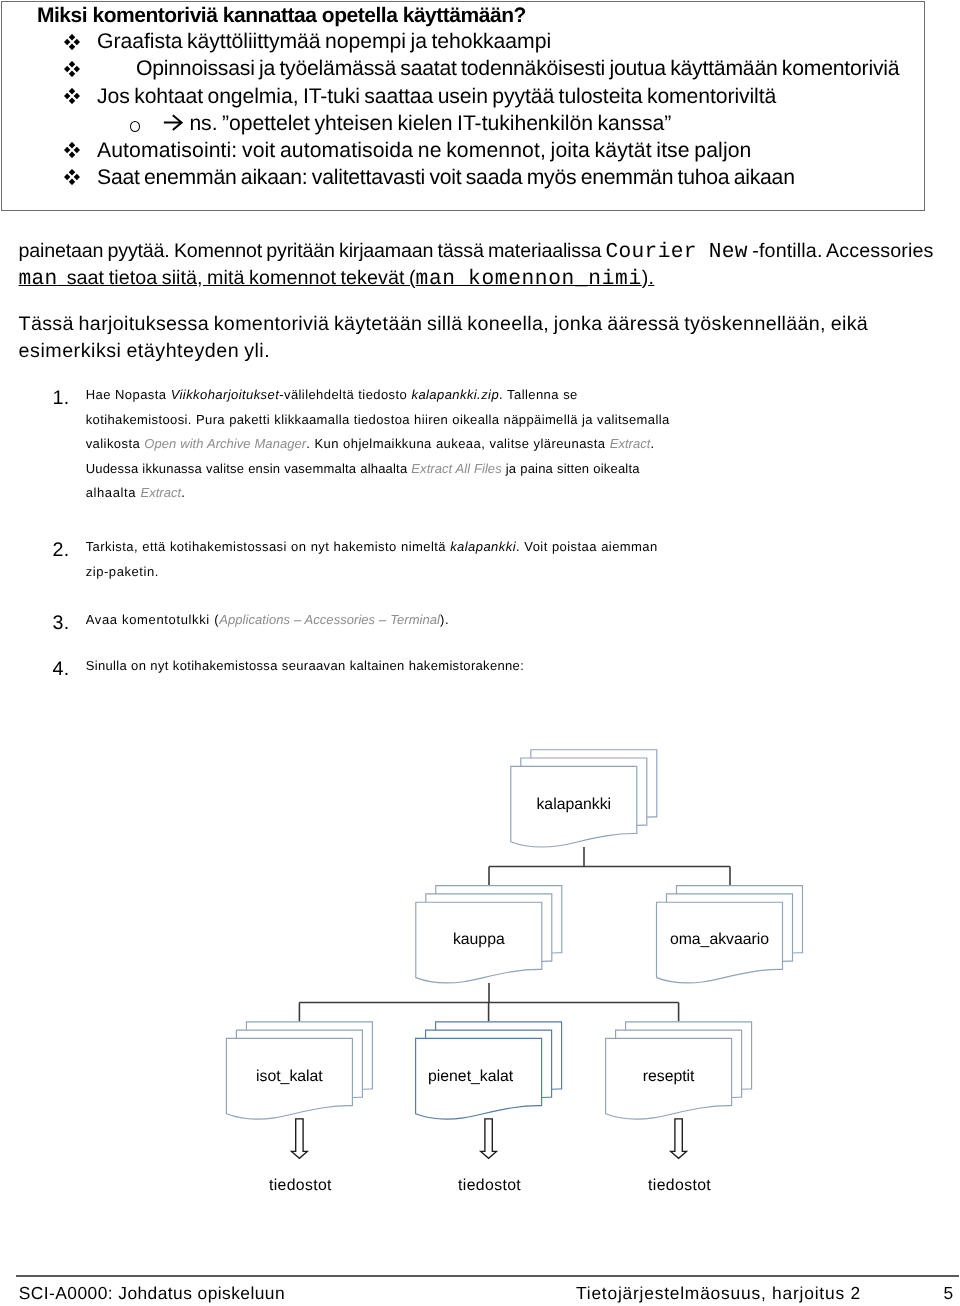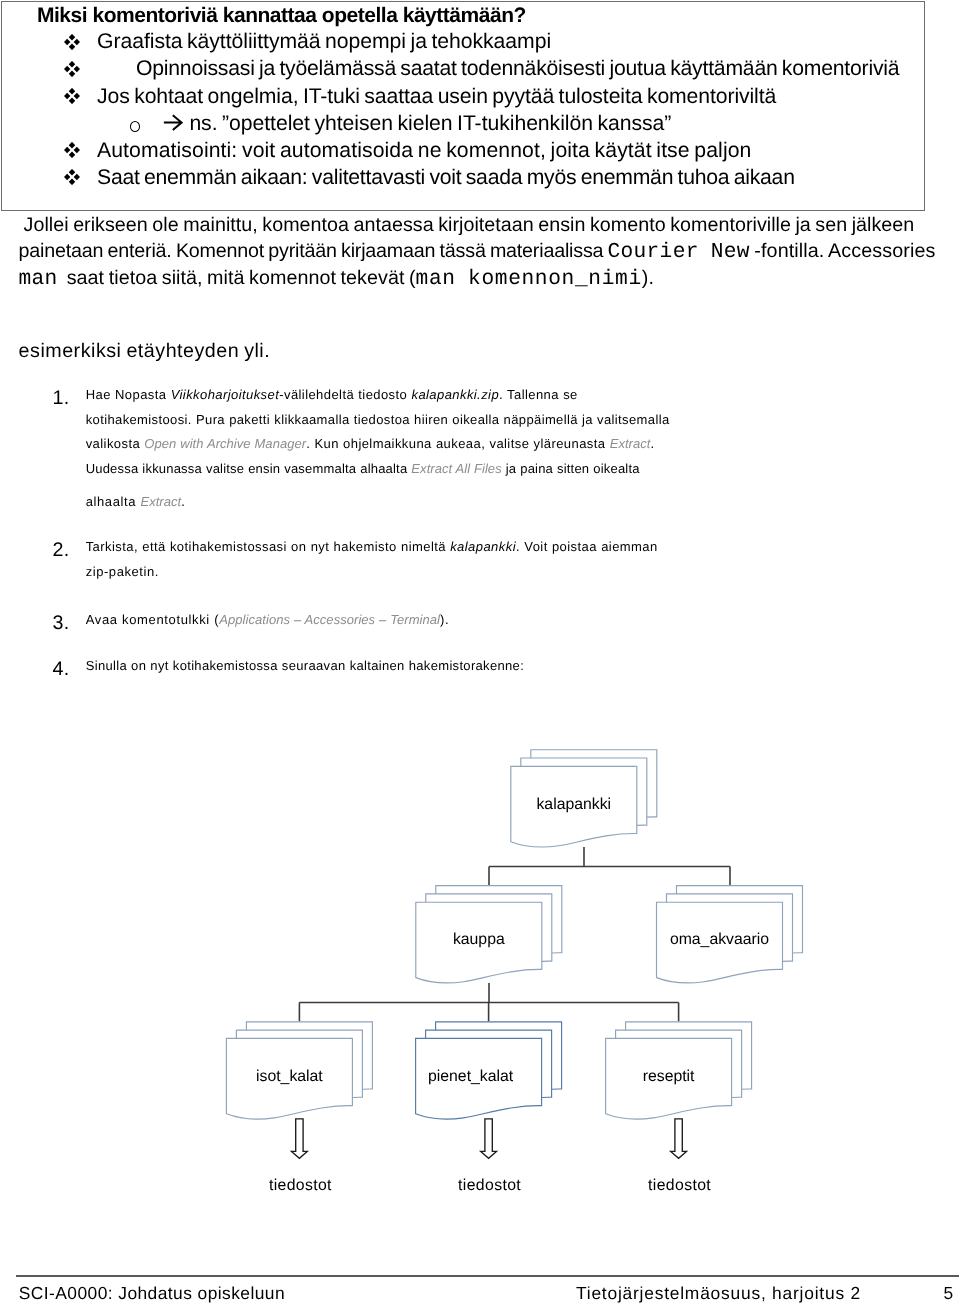--- a/index.html
+++ b/index.html
@@ -22,28 +22,28 @@
   .sub .arrowglyph{position:absolute;left:160.5px;top:2.0px;line-height:0;}
   .sub .stext{position:absolute;left:187.4px;}
   .b4{top:136.7px;} .b4 .btext{letter-spacing:0.09px;} .b5{top:163.8px;} .b5 .btext{letter-spacing:-0.24px;}
 
   
   .para{position:absolute;left:18.6px;width:908px;font-size:19.7px;line-height:26.4px;
         text-align:left;letter-spacing:-0.04px;word-spacing:-1.0px;}
   .para .ind{display:inline-block;width:5px;}
   .mono{font-family:"Liberation Mono",monospace;font-size:21.2px;letter-spacing:0.3px;}
   .para{white-space:pre;}
-  .p1l1{top:212px;letter-spacing:0.03px;} .p1l2{top:238.4px;letter-spacing:-0.1px;} .p1l2 > span:first-child{letter-spacing:-0.2px;} .p1l2 > span:last-child{letter-spacing:0.12px;} .p1l3{top:264.8px;letter-spacing:0.28px;} .p1l3 > span:nth-child(2){letter-spacing:0.06px;} .p1l3 > span:nth-child(3){letter-spacing:0.65px;} .p1l3 > span:last-child{letter-spacing:0.28px;}
+  .p1l1{top:212px;letter-spacing:0.03px;} .p1l2{top:238.4px;letter-spacing:-0.1px;} .p1l2 > span:first-child{letter-spacing:-0.2px;} .p1l2 > span:last-child{letter-spacing:0.12px;} .p1l3{top:264.8px;letter-spacing:0.28px;text-decoration:underline;} .p1l3 > span:nth-child(2){letter-spacing:0.06px;} .p1l3 > span:nth-child(3){letter-spacing:0.65px;} .p1l3 > span:last-child{letter-spacing:0.28px;}
   .p2l1{top:311.2px;letter-spacing:0.32px;} .p2l2{top:337.6px;letter-spacing:0.5px;}
 
   
   .li-num{position:absolute;left:52.4px;font-size:19.7px;white-space:pre;letter-spacing:0.3px;}
   .li-line{position:absolute;left:85.7px;font-size:13px;white-space:pre;letter-spacing:0.38px;word-spacing:0.2px;}
   .run-i{font-style:italic;}
-  .ll0{letter-spacing:0.423px;} .ll1{letter-spacing:0.376px;} .ll2{letter-spacing:0.427px;} .ll3{letter-spacing:0.195px;} .ll4{letter-spacing:0.600px;margin-top:9px;} .ll5{letter-spacing:0.435px;} .ll6{letter-spacing:0.560px;} .ll7{letter-spacing:0.640px;text-align:right;} .ll8{letter-spacing:0.325px;}
+  .ll0{letter-spacing:0.423px;} .ll1{letter-spacing:0.376px;} .ll2{letter-spacing:0.427px;} .ll3{letter-spacing:0.195px;} .ll4{letter-spacing:0.600px;} .ll5{letter-spacing:0.435px;} .ll6{letter-spacing:0.560px;} .ll7{letter-spacing:0.640px;text-align:right;} .ll8{letter-spacing:0.325px;}
 
   
   .diagram{position:absolute;left:0;top:0;pointer-events:none;}
   .dg-labels{position:absolute;left:0;top:0;width:960px;height:1306px;}
   .dg-label{position:absolute;font-size:15.8px;white-space:pre;text-align:center;}
   .leaf-label{position:absolute;font-size:15.8px;white-space:pre;text-align:center;letter-spacing:0.36px;}
 
   
   .footer-rule{position:absolute;left:15.6px;top:1275px;width:943.4px;height:1.6px;background:#595959;}
   .footer-left{position:absolute;left:18.8px;top:1283.4px;font-size:17.4px;white-space:pre;letter-spacing:0.43px;}
@@ -71,24 +71,25 @@
             <path d="M0.9 8.6 h16.2 M9.8 1.2 L18.6 8.6 L9.8 16.0" fill="none" stroke="#000" stroke-width="2.0"></path>
           </svg></span><span class="stext">ns. ”opettelet yhteisen kielen IT-tukihenkilön kanssa”</span></div>
     <div class="bl b4"><span class="bglyph"><svg class="dia" viewBox="0 0 16 16">
             <path d="M8.00 -0.10 L11.25 3.15 L8.00 6.40 L4.75 3.15 Z M3.15 4.75 L6.40 8.00 L3.15 11.25 L-0.10 8.00 Z M12.85 4.75 L16.10 8.00 L12.85 11.25 L9.60 8.00 Z M8.00 9.60 L11.25 12.85 L8.00 16.10 L4.75 12.85 Z"></path>
           </svg></span><span class="btext">Automatisointi: voit automatisoida ne komennot, joita käytät itse paljon</span></div>
     <div class="bl b5"><span class="bglyph"><svg class="dia" viewBox="0 0 16 16">
             <path d="M8.00 -0.10 L11.25 3.15 L8.00 6.40 L4.75 3.15 Z M3.15 4.75 L6.40 8.00 L3.15 11.25 L-0.10 8.00 Z M12.85 4.75 L16.10 8.00 L12.85 11.25 L9.60 8.00 Z M8.00 9.60 L11.25 12.85 L8.00 16.10 L4.75 12.85 Z"></path>
           </svg></span><span class="btext">Saat enemmän aikaan: valitettavasti voit saada myös enemmän tuhoa aikaan</span></div>
   </div>
 
-  <div class="para p1l1"><span class="ind">&nbsp;</span><span>Jollei erikseen ole mainittu, komentoa antaessa kirjoitetaan ensin komento komentoriville ja sen jälkeen</span></div>
-  <div class="para p1l2"><span>painetaan enteriä. Komennot pyritään kirjaamaan tässä materiaalissa </span><span class="mono">Courier New</span><span> -fontilla. Accessories</span></div>
+  <div class="para p1l1"><span class="ind">&nbsp;</span></div>
+  <div class="para p1l2"><span>painetaan pyytää. Komennot pyritään kirjaamaan tässä materiaalissa </span><span class="mono">Courier New</span><span> -fontilla. Accessories</span></div>
   <div class="para p1l3"><span class="mono">man</span><span>  saat tietoa siitä, mitä komennot tekevät (</span><span class="mono">man komennon_nimi</span><span>).</span></div>
 
+  <div class="para p2l1">Tässä harjoituksessa komentoriviä käytetään sillä koneella, jonka ääressä työskennellään, eikä</div>
   <div class="para p2l2">esimerkiksi etäyhteyden yli.</div>
 
   <div class="numlist">
       <div class="li-num" style="top: 387px;">1.</div>
       <div class="li-line ll0" style="top: 387px;"><span class="run-n">Hae Nopasta </span><span class="run-i">Viikkoharjoitukset</span><span class="run-n">-välilehdeltä tiedosto </span><span class="run-i">kalapankki.zip</span><span class="run-n">. Tallenna se</span></div>
       <div class="li-line ll1" style="top: 411.5px;"><span class="run-n">kotihakemistoosi. Pura paketti klikkaamalla tiedostoa hiiren oikealla näppäimellä ja valitsemalla</span></div>
       <div class="li-line ll2" style="top: 436.1px;"><span class="run-n">valikosta </span><span class="run-g">Open with Archive Manager</span><span class="run-n">. Kun ohjelmaikkuna aukeaa, valitse yläreunasta </span><span class="run-g">Extract</span><span class="run-n">.</span></div>
       <div class="li-line ll3" style="top: 460.6px;"><span class="run-n">Uudessa ikkunassa valitse ensin vasemmalta alhaalta </span><span class="run-g">Extract All Files</span><span class="run-n"> ja paina sitten oikealta</span></div>
       <div class="li-line ll4" style="top: 485.2px;"><span class="run-n">alhaalta </span><span class="run-g">Extract</span><span class="run-n">.</span></div>
       <div class="li-num" style="top: 539.3px;">2.</div>

